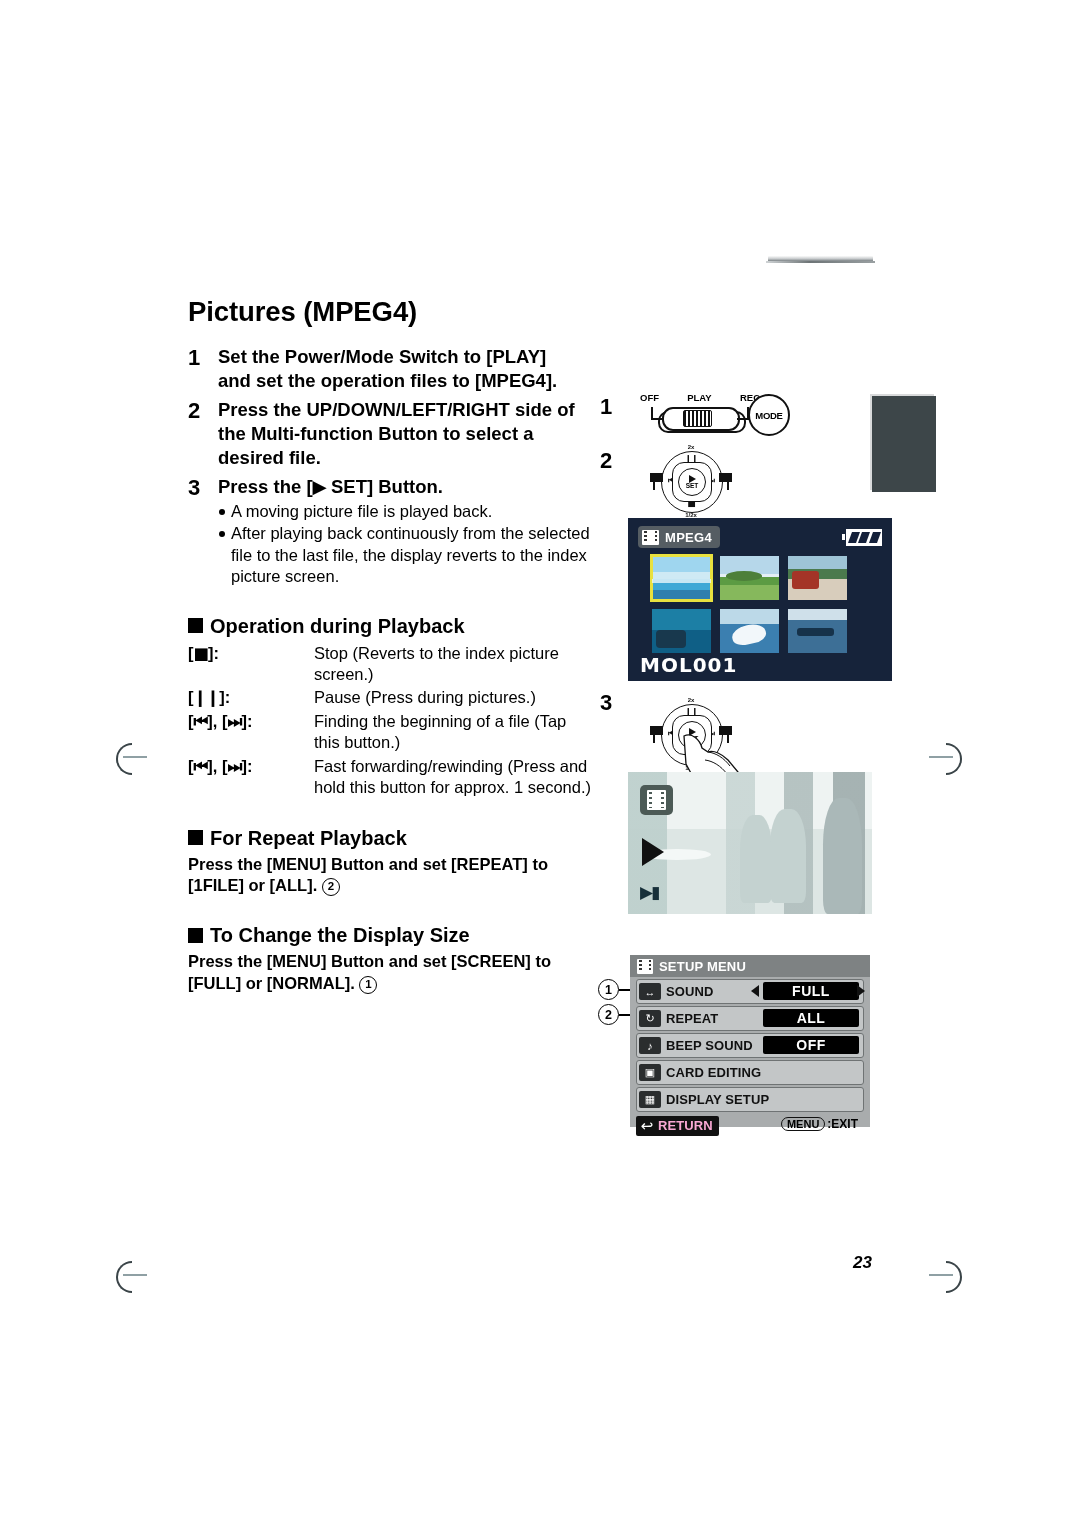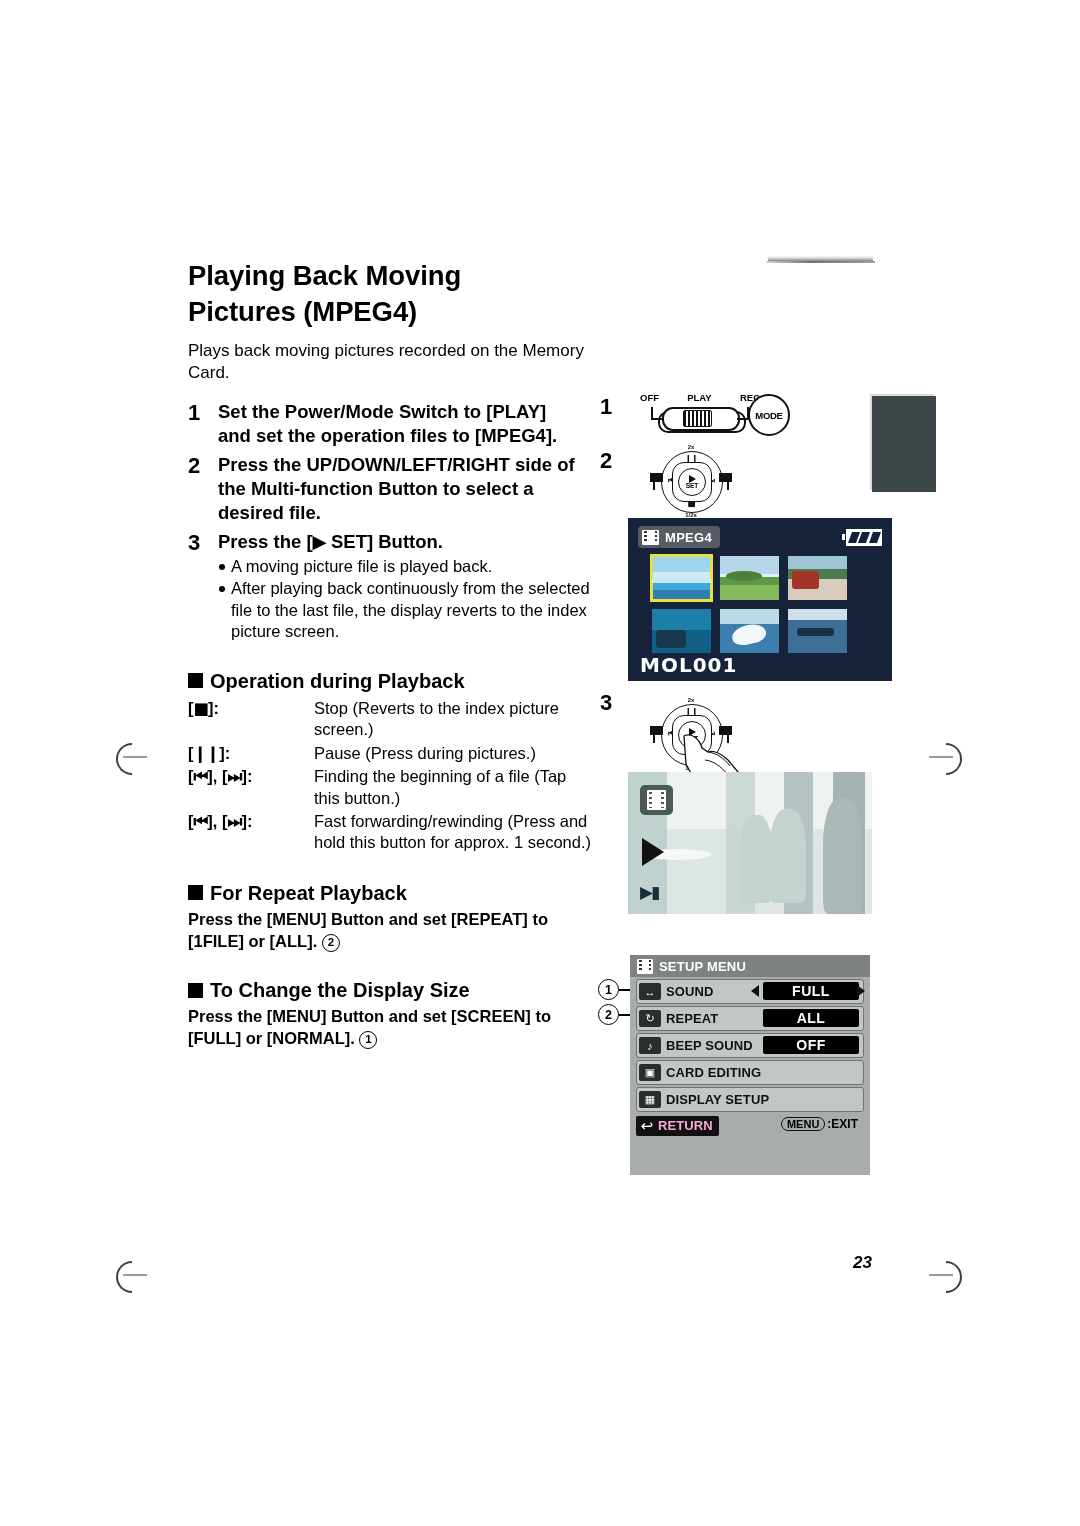--- a/index.html
+++ b/index.html
@@ -162,21 +162,21 @@
   .lcd-play .filmbadge i:before{content:"";position:absolute;left:2px;top:2px;width:3px;height:16px;
     background:repeating-linear-gradient(180deg,#4c5a56 0 2.5px,#fff 2.5px 5px);}
   .lcd-play .filmbadge i:after{content:"";position:absolute;right:2px;top:2px;width:3px;height:16px;
     background:repeating-linear-gradient(180deg,#4c5a56 0 2.5px,#fff 2.5px 5px);}
   .lcd-play .playtri{position:absolute;left:14px;top:66px;width:0;height:0;border-left:22px solid #111;
     border-top:14px solid transparent;border-bottom:14px solid transparent;}
   .lcd-play .corner{position:absolute;left:12px;bottom:12px;font-size:17px;font-weight:bold;color:#17303a;
     font-family:"DejaVu Sans", sans-serif;letter-spacing:-2px;}
 
   
-  .lcd-menu{position:absolute;left:630px;top:955px;width:240px;height:220px;background:#a9acad;padding:0;}
+  .lcd-menu{position:absolute;left:630px;top:955px;width:240px;height:172px;background:#a9acad;padding:0;}
   .mtitle{height:22px;background:#7e8283;display:flex;align-items:center;padding-left:7px;}
   .mtitle .ic{width:16px;height:15px;background:#fff;margin-right:6px;position:relative;border-radius:1px;}
   .mtitle .ic:before{content:"";position:absolute;left:2px;top:1.5px;width:2.5px;height:12px;
     background:repeating-linear-gradient(180deg,#333 0 2px,#fff 2px 4px);}
   .mtitle .ic:after{content:"";position:absolute;right:2px;top:1.5px;width:2.5px;height:12px;
     background:repeating-linear-gradient(180deg,#333 0 2px,#fff 2px 4px);}
   .mtitle span{color:#fff;font-size:13px;font-weight:bold;letter-spacing:0.2px;}
   .mrow{height:23px;margin:2px 6px 0 6px;background:#c3c6c7;border:1px solid #6f7374;border-radius:3px;
     display:flex;align-items:center;position:relative;}
   .mrow .ic{width:22px;height:17px;background:#2a2d2e;margin:0 5px 0 2px;border-radius:2px;
@@ -226,24 +226,23 @@
     <div class="arcl"></div>
       <div class="h"></div>
   </div>
 
   <div class="topbar"></div>
   <div class="sidetab"></div>
 
   <div class="col-left">
 
     <h1 class="title">
-      <span>Playing Back Moving</span><br>
+      <br>
       <span>Pictures (MPEG4)</span>
     </h1>
-    <p class="lede">Plays back moving pictures recorded on the Memory Card.</p>
 
     <div class="step">
       <div class="num">1</div>
       <div class="body">
         <p class="head">
           <span>Set the Power/Mode Switch to [PLAY]</span><br>
           <span>and set the operation files to [MPEG4].</span>
         </p>
       </div>
     </div>

